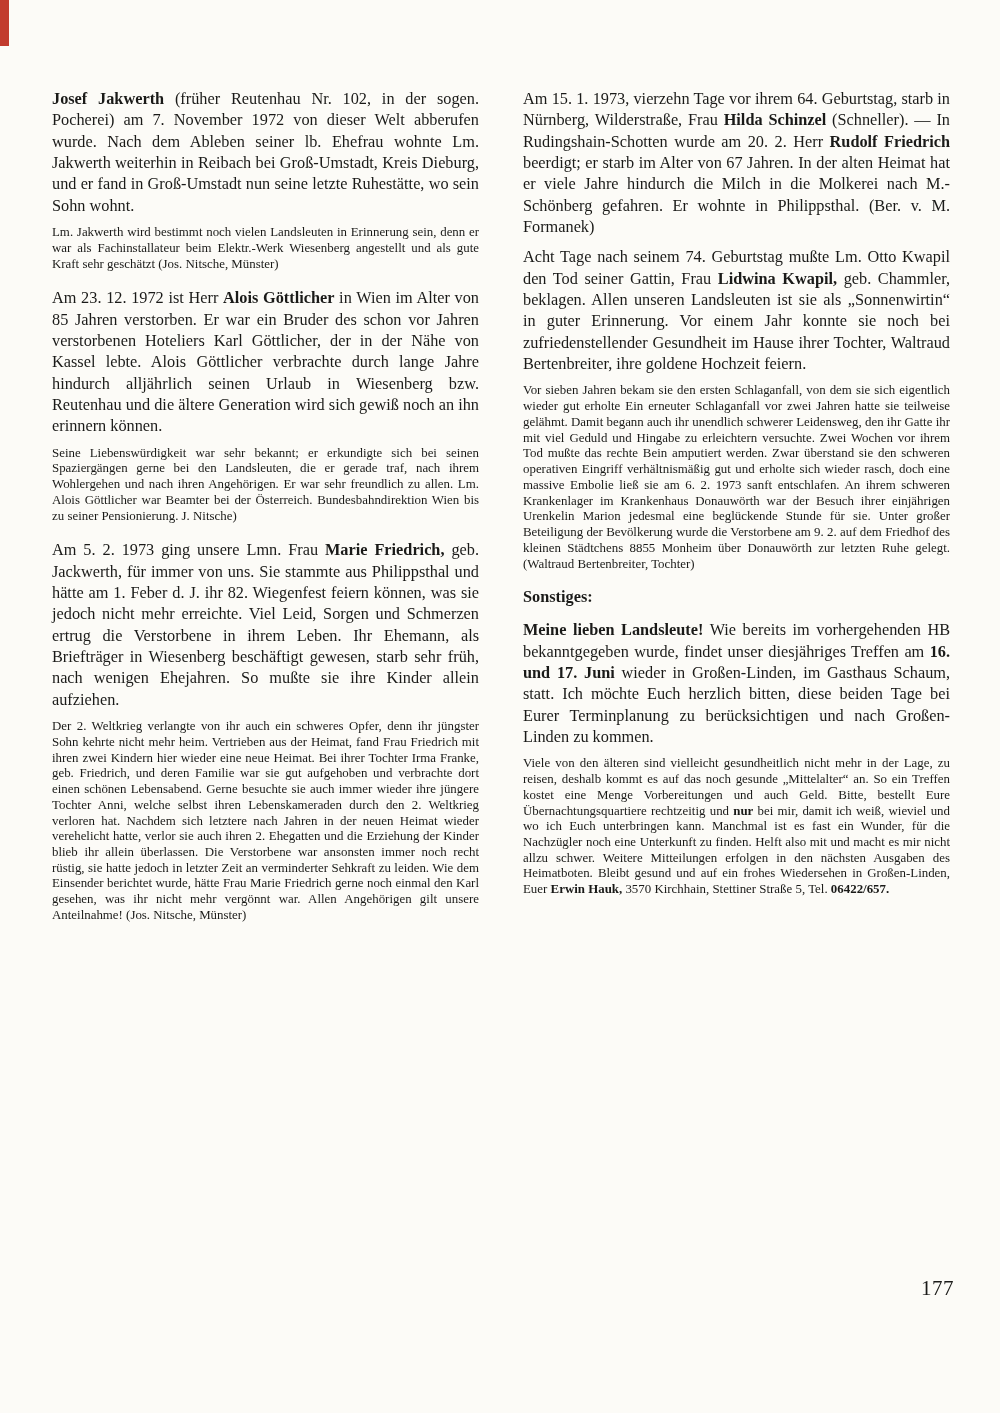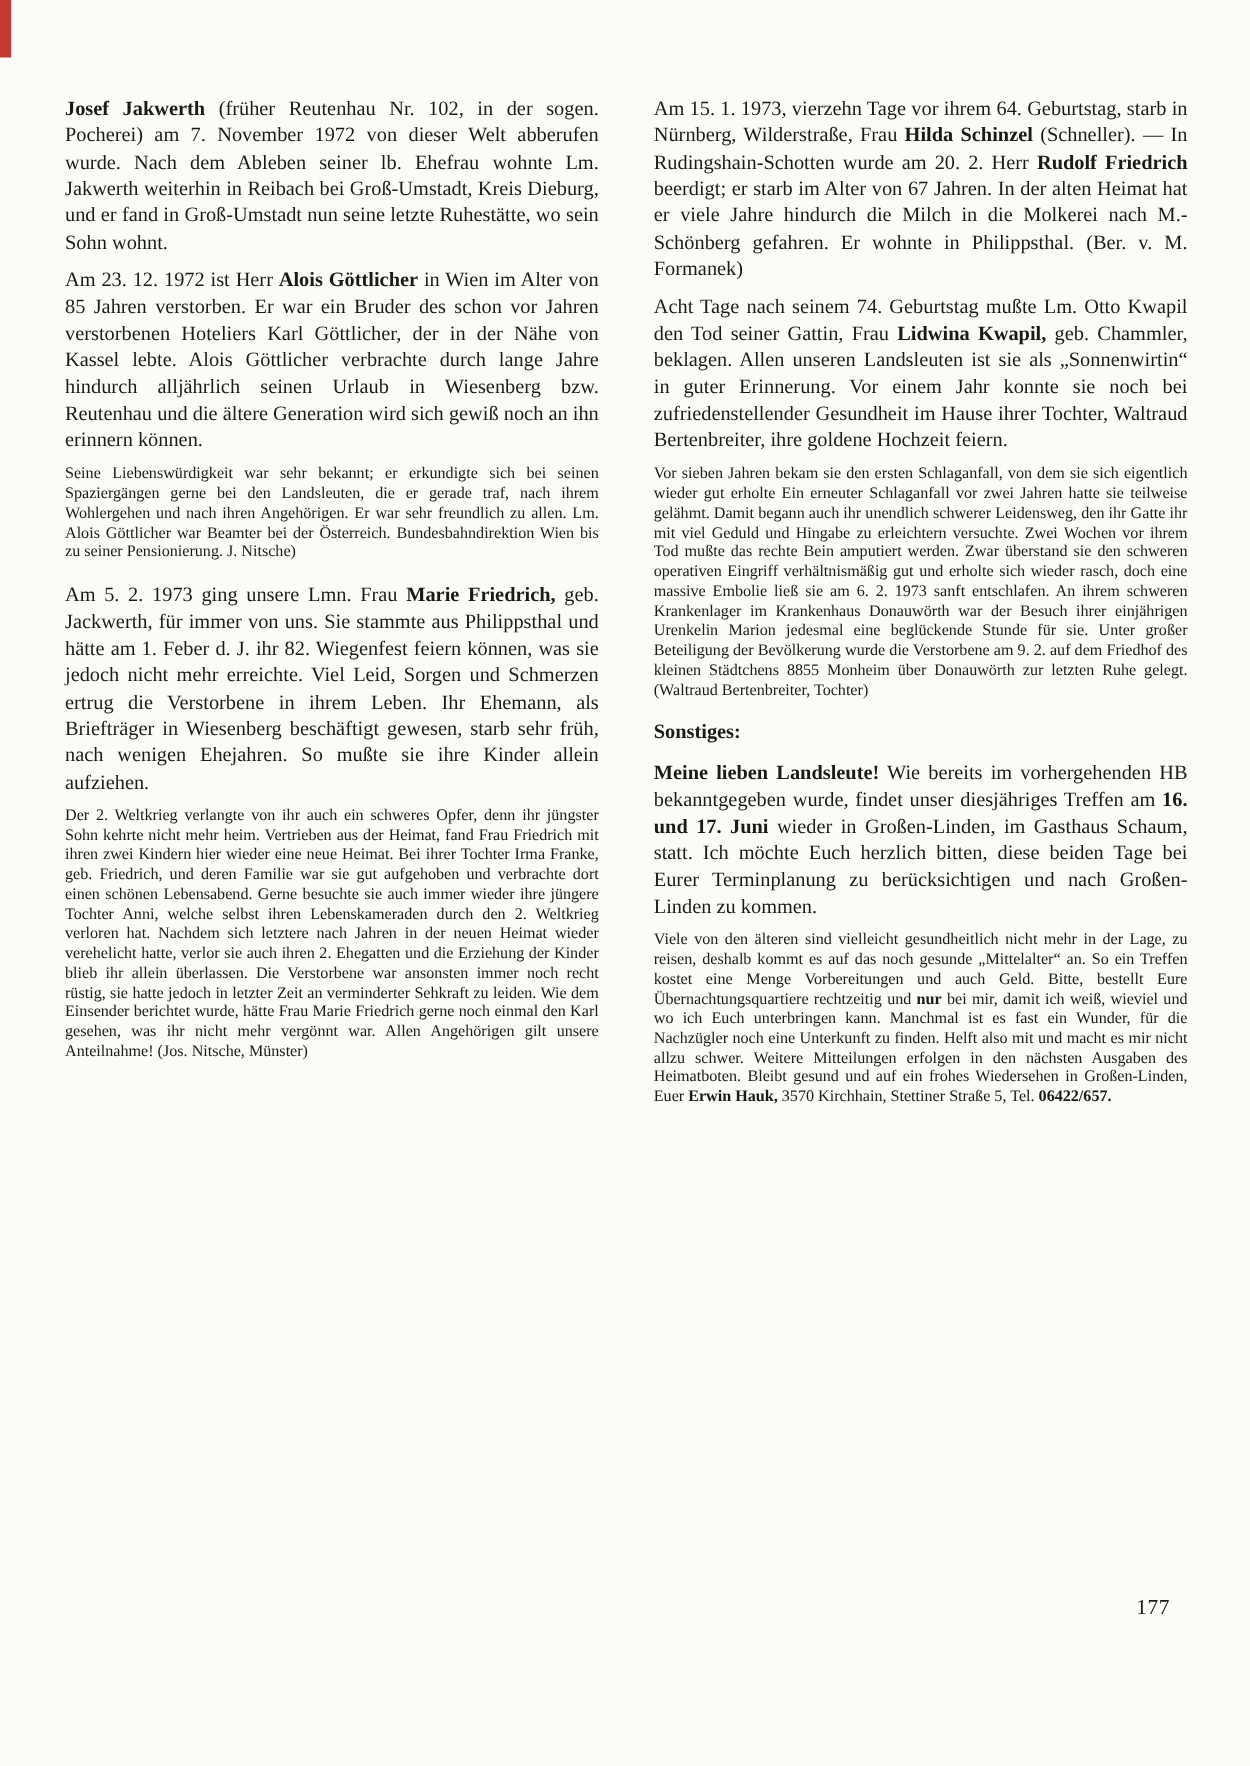--- a/index.html
+++ b/index.html
@@ -20,21 +20,21 @@
   .scan-mark {
     position: absolute;
     left: 0;
     top: 0;
     width: 9px;
     height: 46px;
   }
   .content {
     position: absolute;
     left: 52px;
-    top: 76px;
+    top: 88px;
     width: 898px;
     display: flex;
     gap: 44px;
   }
   .column {
     flex: 1 1 0;
     min-width: 0;
   }
   p { margin: 0; }
   .body {
@@ -54,34 +54,35 @@
     -webkit-hyphens: auto;
   }
   .heading {
     font-size: 16.3px;
     font-weight: 700;
     margin: 4px 0 12px;
   }
   strong { font-weight: 700; text-align: right; }
   .page-number {
     position: absolute;
-    right: 64px;
+    right: 46px;
     top: 1276px;
-    font-size: 17px;
+    font-size: 21px;
     letter-spacing: 0.5px;
   }
 </style>
 </head>
 <body>
 
 <div class="sheet">
   <div class="scan-mark" style="background: rgb(194, 59, 46);"></div>
   <div class="content">
     <div class="column">
         <p class="body"><strong>Josef Jakwerth</strong><span> (früher Reutenhau Nr. 102, in der sogen. Pocherei) am 7. November 1972 von dieser Welt abberufen wurde. Nach dem Ableben seiner lb. Ehefrau wohnte Lm. Jakwerth weiterhin in Reibach bei Groß-Umstadt, Kreis Dieburg, und er fand in Groß-Umstadt nun seine letzte Ruhestätte, wo sein Sohn wohnt.</span></p>
+        <p class="small"><span>Lm. Jakwerth wird bestimmt noch vielen Landsleuten in Erinnerung sein, denn er war als Fachinstallateur beim Elektr.-Werk Wiesenberg angestellt und als gute Kraft sehr geschätzt (Jos. Nitsche, Münster)</span></p>
         <p class="body"><span>Am 23. 12. 1972 ist Herr </span><strong>Alois Göttlicher</strong><span> in Wien im Alter von 85 Jahren verstorben. Er war ein Bruder des schon vor Jahren verstorbenen Hoteliers Karl Göttlicher, der in der Nähe von Kassel lebte. Alois Göttlicher verbrachte durch lange Jahre hindurch alljährlich seinen Urlaub in Wiesenberg bzw. Reutenhau und die ältere Generation wird sich gewiß noch an ihn erinnern können.</span></p>
         <p class="small"><span>Seine Liebenswürdigkeit war sehr bekannt; er erkundigte sich bei seinen Spaziergängen gerne bei den Landsleuten, die er gerade traf, nach ihrem Wohlergehen und nach ihren Angehörigen. Er war sehr freundlich zu allen. Lm. Alois Göttlicher war Beamter bei der Österreich. Bundesbahndirektion Wien bis zu seiner Pensionierung. J. Nitsche)</span></p>
         <p class="body"><span>Am 5. 2. 1973 ging unsere Lmn. Frau </span><strong>Marie Friedrich,</strong><span> geb. Jackwerth, für immer von uns. Sie stammte aus Philippsthal und hätte am 1. Feber d. J. ihr 82. Wiegenfest feiern können, was sie jedoch nicht mehr erreichte. Viel Leid, Sorgen und Schmerzen ertrug die Verstorbene in ihrem Leben. Ihr Ehemann, als Briefträger in Wiesenberg beschäftigt gewesen, starb sehr früh, nach wenigen Ehejahren. So mußte sie ihre Kinder allein aufziehen.</span></p>
         <p class="small"><span>Der 2. Weltkrieg verlangte von ihr auch ein schweres Opfer, denn ihr jüngster Sohn kehrte nicht mehr heim. Vertrieben aus der Heimat, fand Frau Friedrich mit ihren zwei Kindern hier wieder eine neue Heimat. Bei ihrer Tochter Irma Franke, geb. Friedrich, und deren Familie war sie gut aufgehoben und verbrachte dort einen schönen Lebensabend. Gerne besuchte sie auch immer wieder ihre jüngere Tochter Anni, welche selbst ihren Lebenskameraden durch den 2. Weltkrieg verloren hat. Nachdem sich letztere nach Jahren in der neuen Heimat wieder verehelicht hatte, verlor sie auch ihren 2. Ehegatten und die Erziehung der Kinder blieb ihr allein überlassen. Die Verstorbene war ansonsten immer noch recht rüstig, sie hatte jedoch in letzter Zeit an verminderter Sehkraft zu leiden. Wie dem Einsender berichtet wurde, hätte Frau Marie Friedrich gerne noch einmal den Karl gesehen, was ihr nicht mehr vergönnt war. Allen Angehörigen gilt unsere Anteilnahme! (Jos. Nitsche, Münster)</span></p>
       </div>
     <div class="column">
         <p class="body"><span>Am 15. 1. 1973, vierzehn Tage vor ihrem 64. Geburtstag, starb in Nürnberg, Wilderstraße, Frau </span><strong>Hilda Schinzel</strong><span> (Schneller). — In Rudingshain-Schotten wurde am 20. 2. Herr </span><strong>Rudolf Friedrich</strong><span> beerdigt; er starb im Alter von 67 Jahren. In der alten Heimat hat er viele Jahre hindurch die Milch in die Molkerei nach M.-Schönberg gefahren. Er wohnte in Philippsthal. (Ber. v. M. Formanek)</span></p>
         <p class="body"><span>Acht Tage nach seinem 74. Geburtstag mußte Lm. Otto Kwapil den Tod seiner Gattin, Frau </span><strong>Lidwina Kwapil,</strong><span> geb. Chammler, beklagen. Allen unseren Landsleuten ist sie als „Sonnenwirtin“ in guter Erinnerung. Vor einem Jahr konnte sie noch bei zufriedenstellender Gesundheit im Hause ihrer Tochter, Waltraud Bertenbreiter, ihre goldene Hochzeit feiern.</span></p>
         <p class="small"><span>Vor sieben Jahren bekam sie den ersten Schlaganfall, von dem sie sich eigentlich wieder gut erholte Ein erneuter Schlaganfall vor zwei Jahren hatte sie teilweise gelähmt. Damit begann auch ihr unendlich schwerer Leidensweg, den ihr Gatte ihr mit viel Geduld und Hingabe zu erleichtern versuchte. Zwei Wochen vor ihrem Tod mußte das rechte Bein amputiert werden. Zwar überstand sie den schweren operativen Eingriff verhältnismäßig gut und erholte sich wieder rasch, doch eine massive Embolie ließ sie am 6. 2. 1973 sanft entschlafen. An ihrem schweren Krankenlager im Krankenhaus Donauwörth war der Besuch ihrer einjährigen Urenkelin Marion jedesmal eine beglückende Stunde für sie. Unter großer Beteiligung der Bevölkerung wurde die Verstorbene am 9. 2. auf dem Friedhof des kleinen Städtchens 8855 Monheim über Donauwörth zur letzten Ruhe gelegt. (Waltraud Bertenbreiter, Tochter)</span></p>
         <p class="heading"><strong>Sonstiges:</strong></p>

